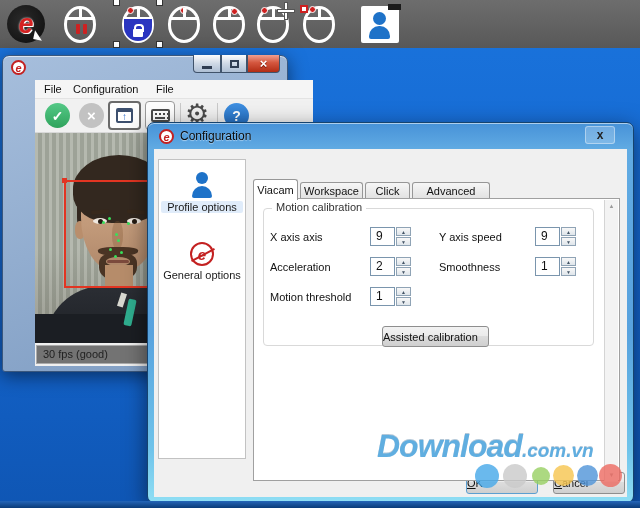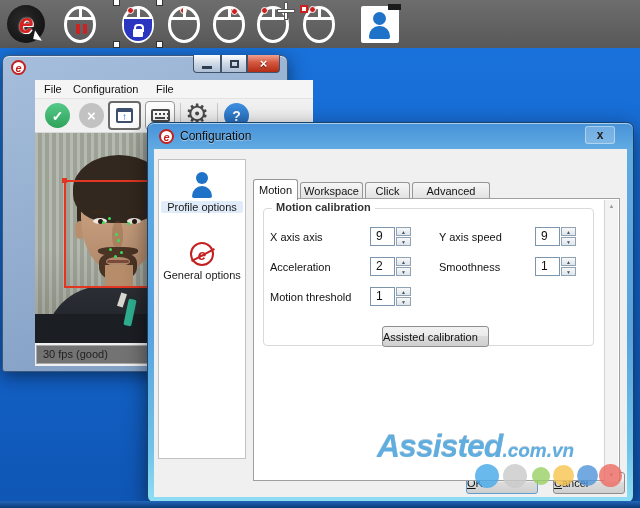--- a/index.html
+++ b/index.html
@@ -107,21 +107,21 @@
 
   .tab{position:absolute;height:17px;top:33px;background:linear-gradient(#f6f6f6,#e1e1e1);border:1px solid #979797;border-bottom:none;border-radius:3px 3px 0 0;font-size:11px;line-height:16px;text-align:center;color:#111;z-index:2;}
   .tab.active{top:30px;height:21px;background:#fff;line-height:20px;z-index:4;}
   .panel{position:absolute;left:99px;top:49px;width:367px;height:283px;background:#fff;border:1px solid #a0a0a0;z-index:3;}
   .vscroll{position:absolute;right:1px;top:1px;width:14px;height:281px;background:#f3f3f3;border-left:1px solid #d4d4d4;}
   .vscroll::before,.vscroll::after{display:block;text-align:center;font-size:6px;color:#9a9a9a;}
   .vscroll::before{content:'▲';margin-top:3px;}
   .vscroll::after{content:'▼';position:absolute;bottom:3px;left:0;right:0;}
 
   .groupbox{position:absolute;left:9px;top:9px;width:331px;height:138px;border:1px solid #d9d9d9;border-radius:4px;}
-  .grouplabel{position:absolute;left:8px;top:-8px;background:#fff;padding:0 4px;font-size:11px;color:#333;font-weight:bold;}
+  .grouplabel{position:absolute;left:8px;top:-8px;background:#fff;padding:0 4px;font-size:11px;color:#333;}
   .fldlabel{position:absolute;height:20px;line-height:20px;font-size:11px;color:#111;}
   .numbox{position:absolute;width:25px;height:19px;border:1px solid #7a95ad;background:#fff;font-size:12px;color:#111;line-height:17px;padding-left:5px;}
   .spin{position:absolute;width:15px;height:19px;}
   .spin span{position:absolute;left:0;width:15px;height:9px;border:1px solid #8fa3b5;background:linear-gradient(#f8f8f8,#dfe5ea);font-size:5px;color:#456;text-align:center;line-height:8px;}
   .spin .up{top:0;} .spin .dn{top:10px;}
 
   .btn{background:linear-gradient(180deg,#f2f2f2 0%,#ebebeb 45%,#dddddd 46%,#cfcfcf 100%);border:1px solid #8e8e8e;border-radius:3px;font-size:11px;color:#111;display:flex;align-items:center;justify-content:flex-start;}
   .btn .mnemonic{display:block;}
   .mnemonic::first-letter{text-decoration:underline;}
   .assistbtn{position:absolute;left:118px;top:117px;width:107px;height:21px;}
@@ -298,21 +298,21 @@
           <span class="lbl">Profile options</span>
         </div>
         <div class="sideitem" style="top:82px">
           <div class="eicon eicon-lg">
               <span>e</span>
             </div>
           <span class="lbl">General options</span>
         </div>
       </div>
 
-      <div class="tab active" style="left:99px;width:45px">Motion</div>
+      <div class="tab active" style="left:99px;width:45px">Viacam</div>
       <div class="tab" style="left:146px;width:63px">Workspace</div>
       <div class="tab" style="left:211px;width:45px">Click</div>
       <div class="tab" style="left:258px;width:78px">Advanced</div>
 
       <div class="panel">
         <div class="vscroll"></div>
 
         <div class="groupbox">
           <span class="grouplabel">Motion calibration</span>
 
@@ -361,21 +361,21 @@
           <span class="mnemonic">Cancel</span>
         </div>
       <div class="btn okbtn">
           <span class="mnemonic">OK</span>
         </div>
     </div>
   </div>
 
   <div class="wm">
     <div class="wm-text">
-      <span class="wm-main">Assisted</span><span class="wm-suffix">.com.vn</span>
+      <span class="wm-main">Download</span><span class="wm-suffix">.com.vn</span>
     </div>
     <span class="wm-dot" style="left: 475px; top: 464px; width: 24px; height: 24px; background: rgb(69, 167, 232);"></span>
     <span class="wm-dot" style="left: 503px; top: 464px; width: 24px; height: 24px; background: rgb(201, 201, 201);"></span>
     <span class="wm-dot" style="left: 532px; top: 467px; width: 18px; height: 18px; background: rgb(151, 207, 98);"></span>
     <span class="wm-dot" style="left: 553px; top: 465px; width: 21px; height: 21px; background: rgb(246, 196, 78);"></span>
     <span class="wm-dot" style="left: 577px; top: 465px; width: 21px; height: 21px; background: rgb(79, 148, 216);"></span>
     <span class="wm-dot" style="left: 599px; top: 464px; width: 23px; height: 23px; background: rgb(236, 105, 96);"></span>
   </div>
 
   <div class="taskstrip"></div>

